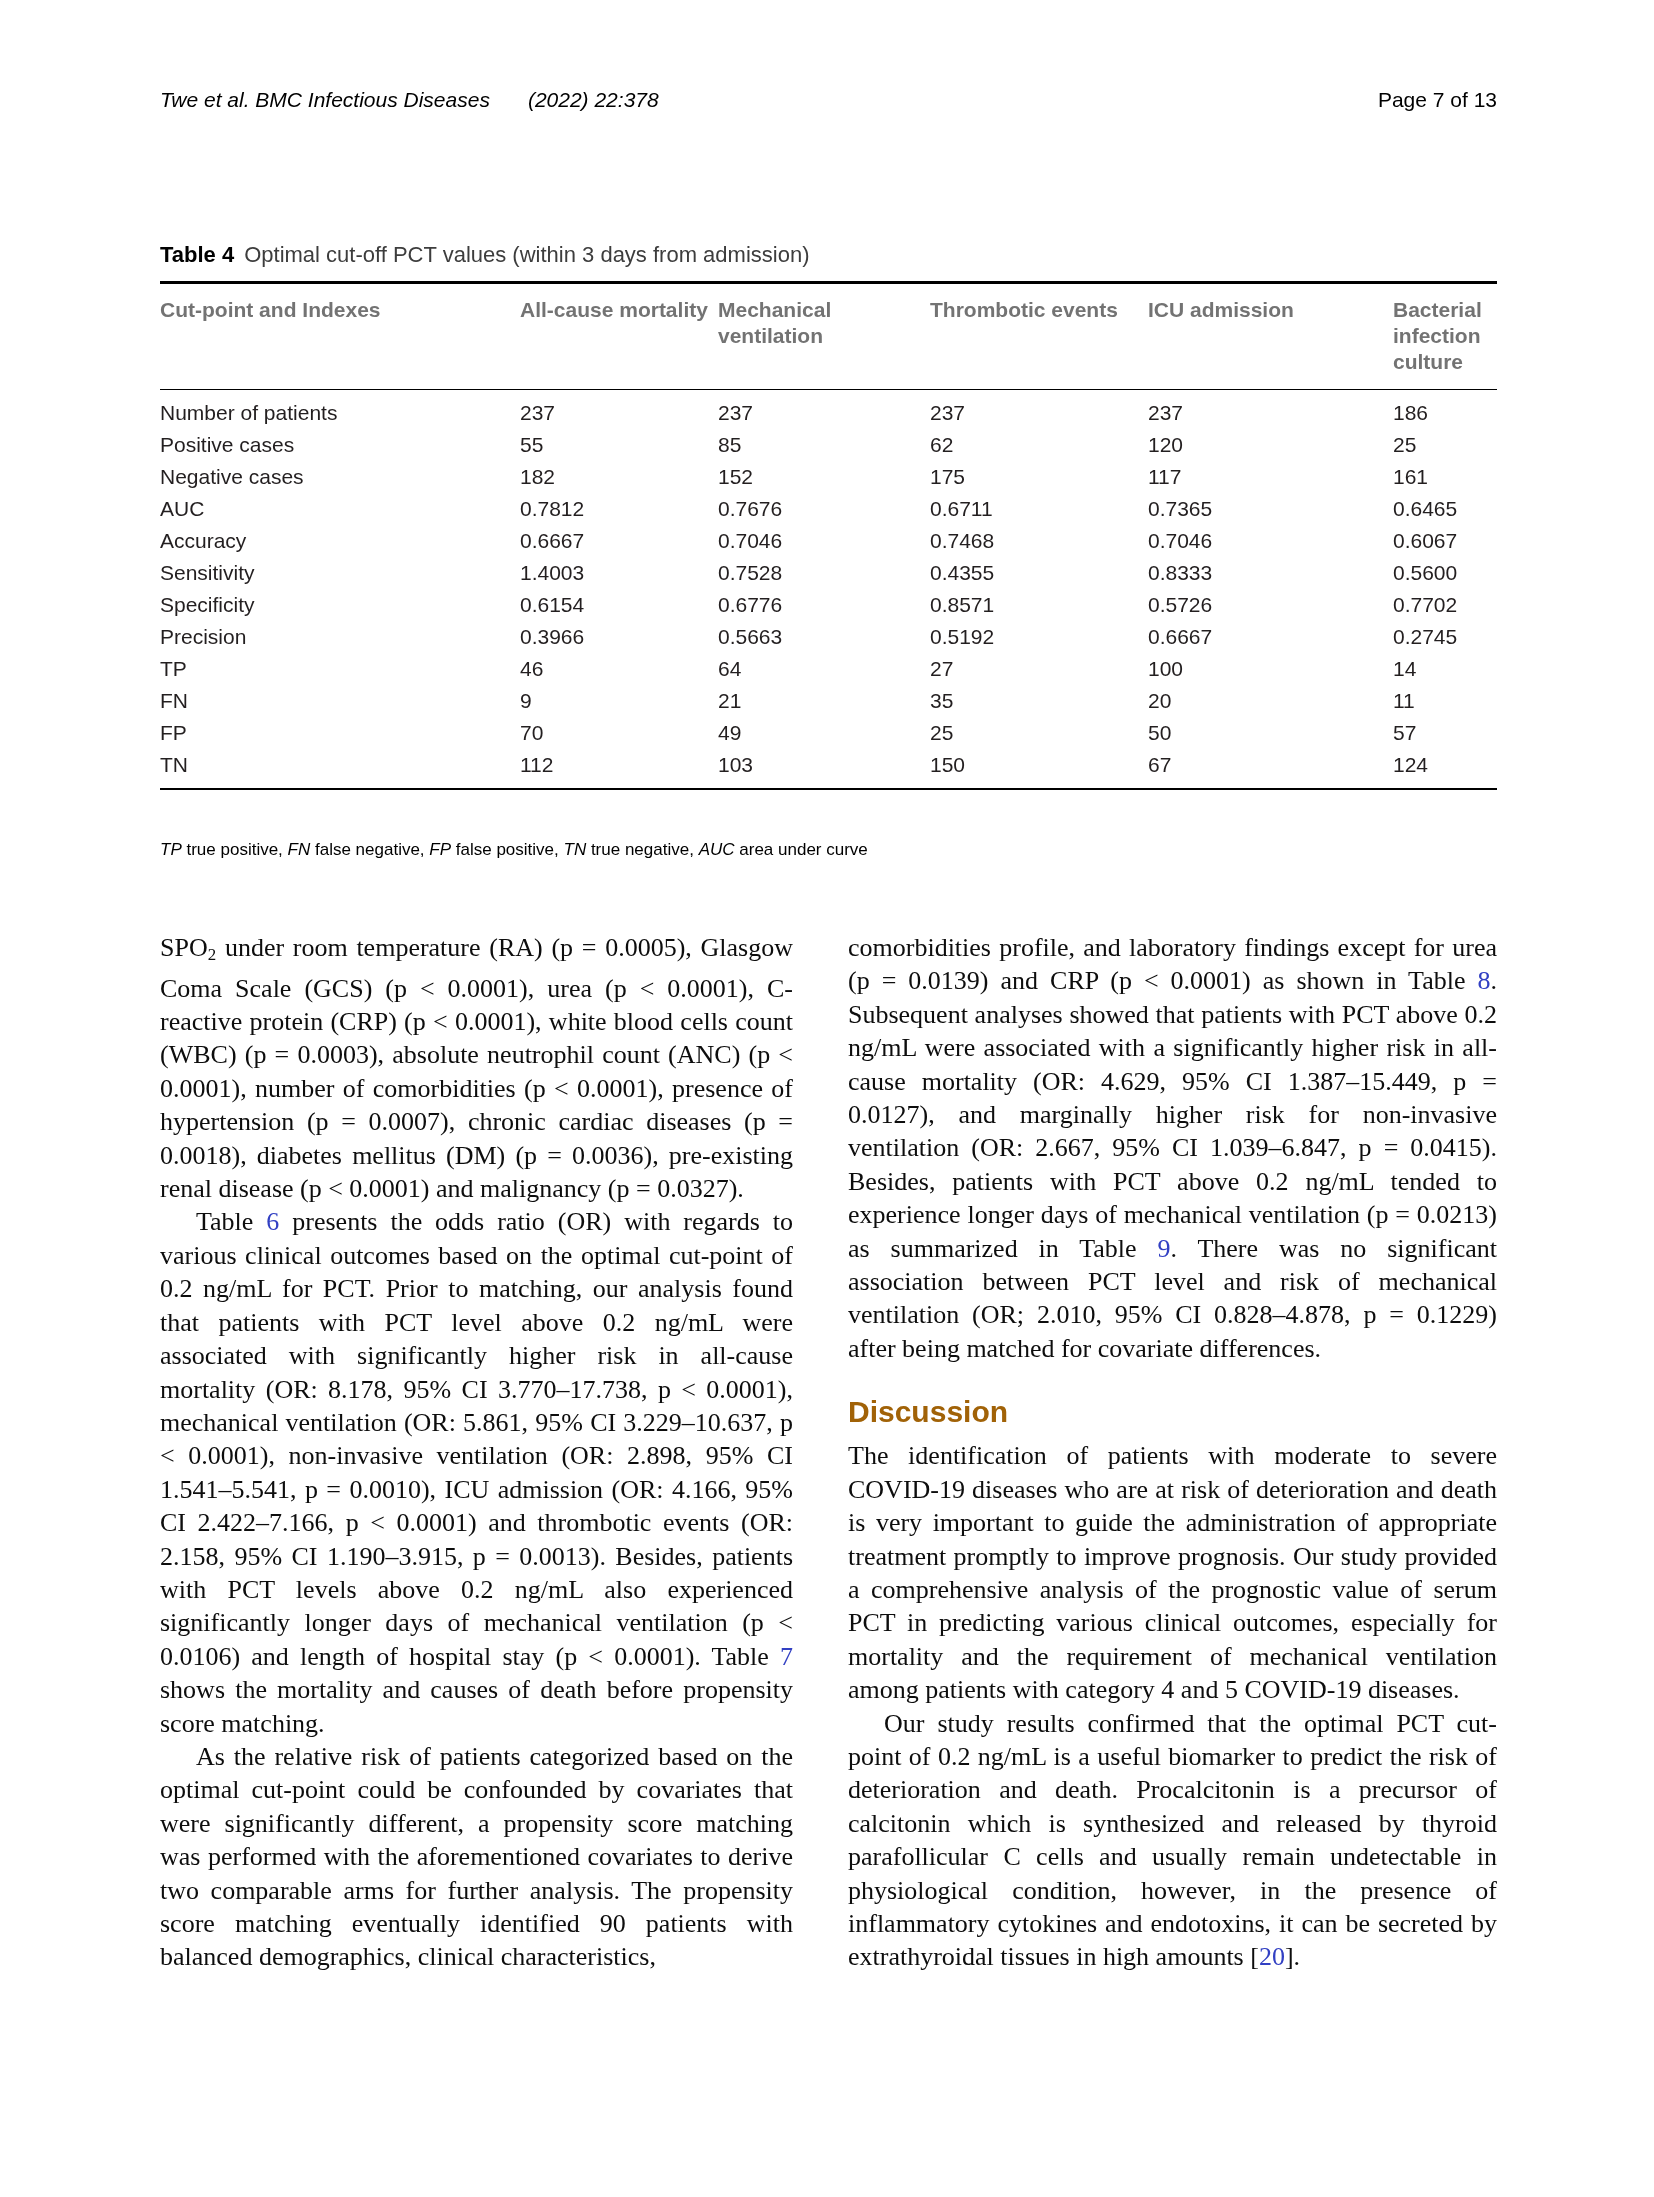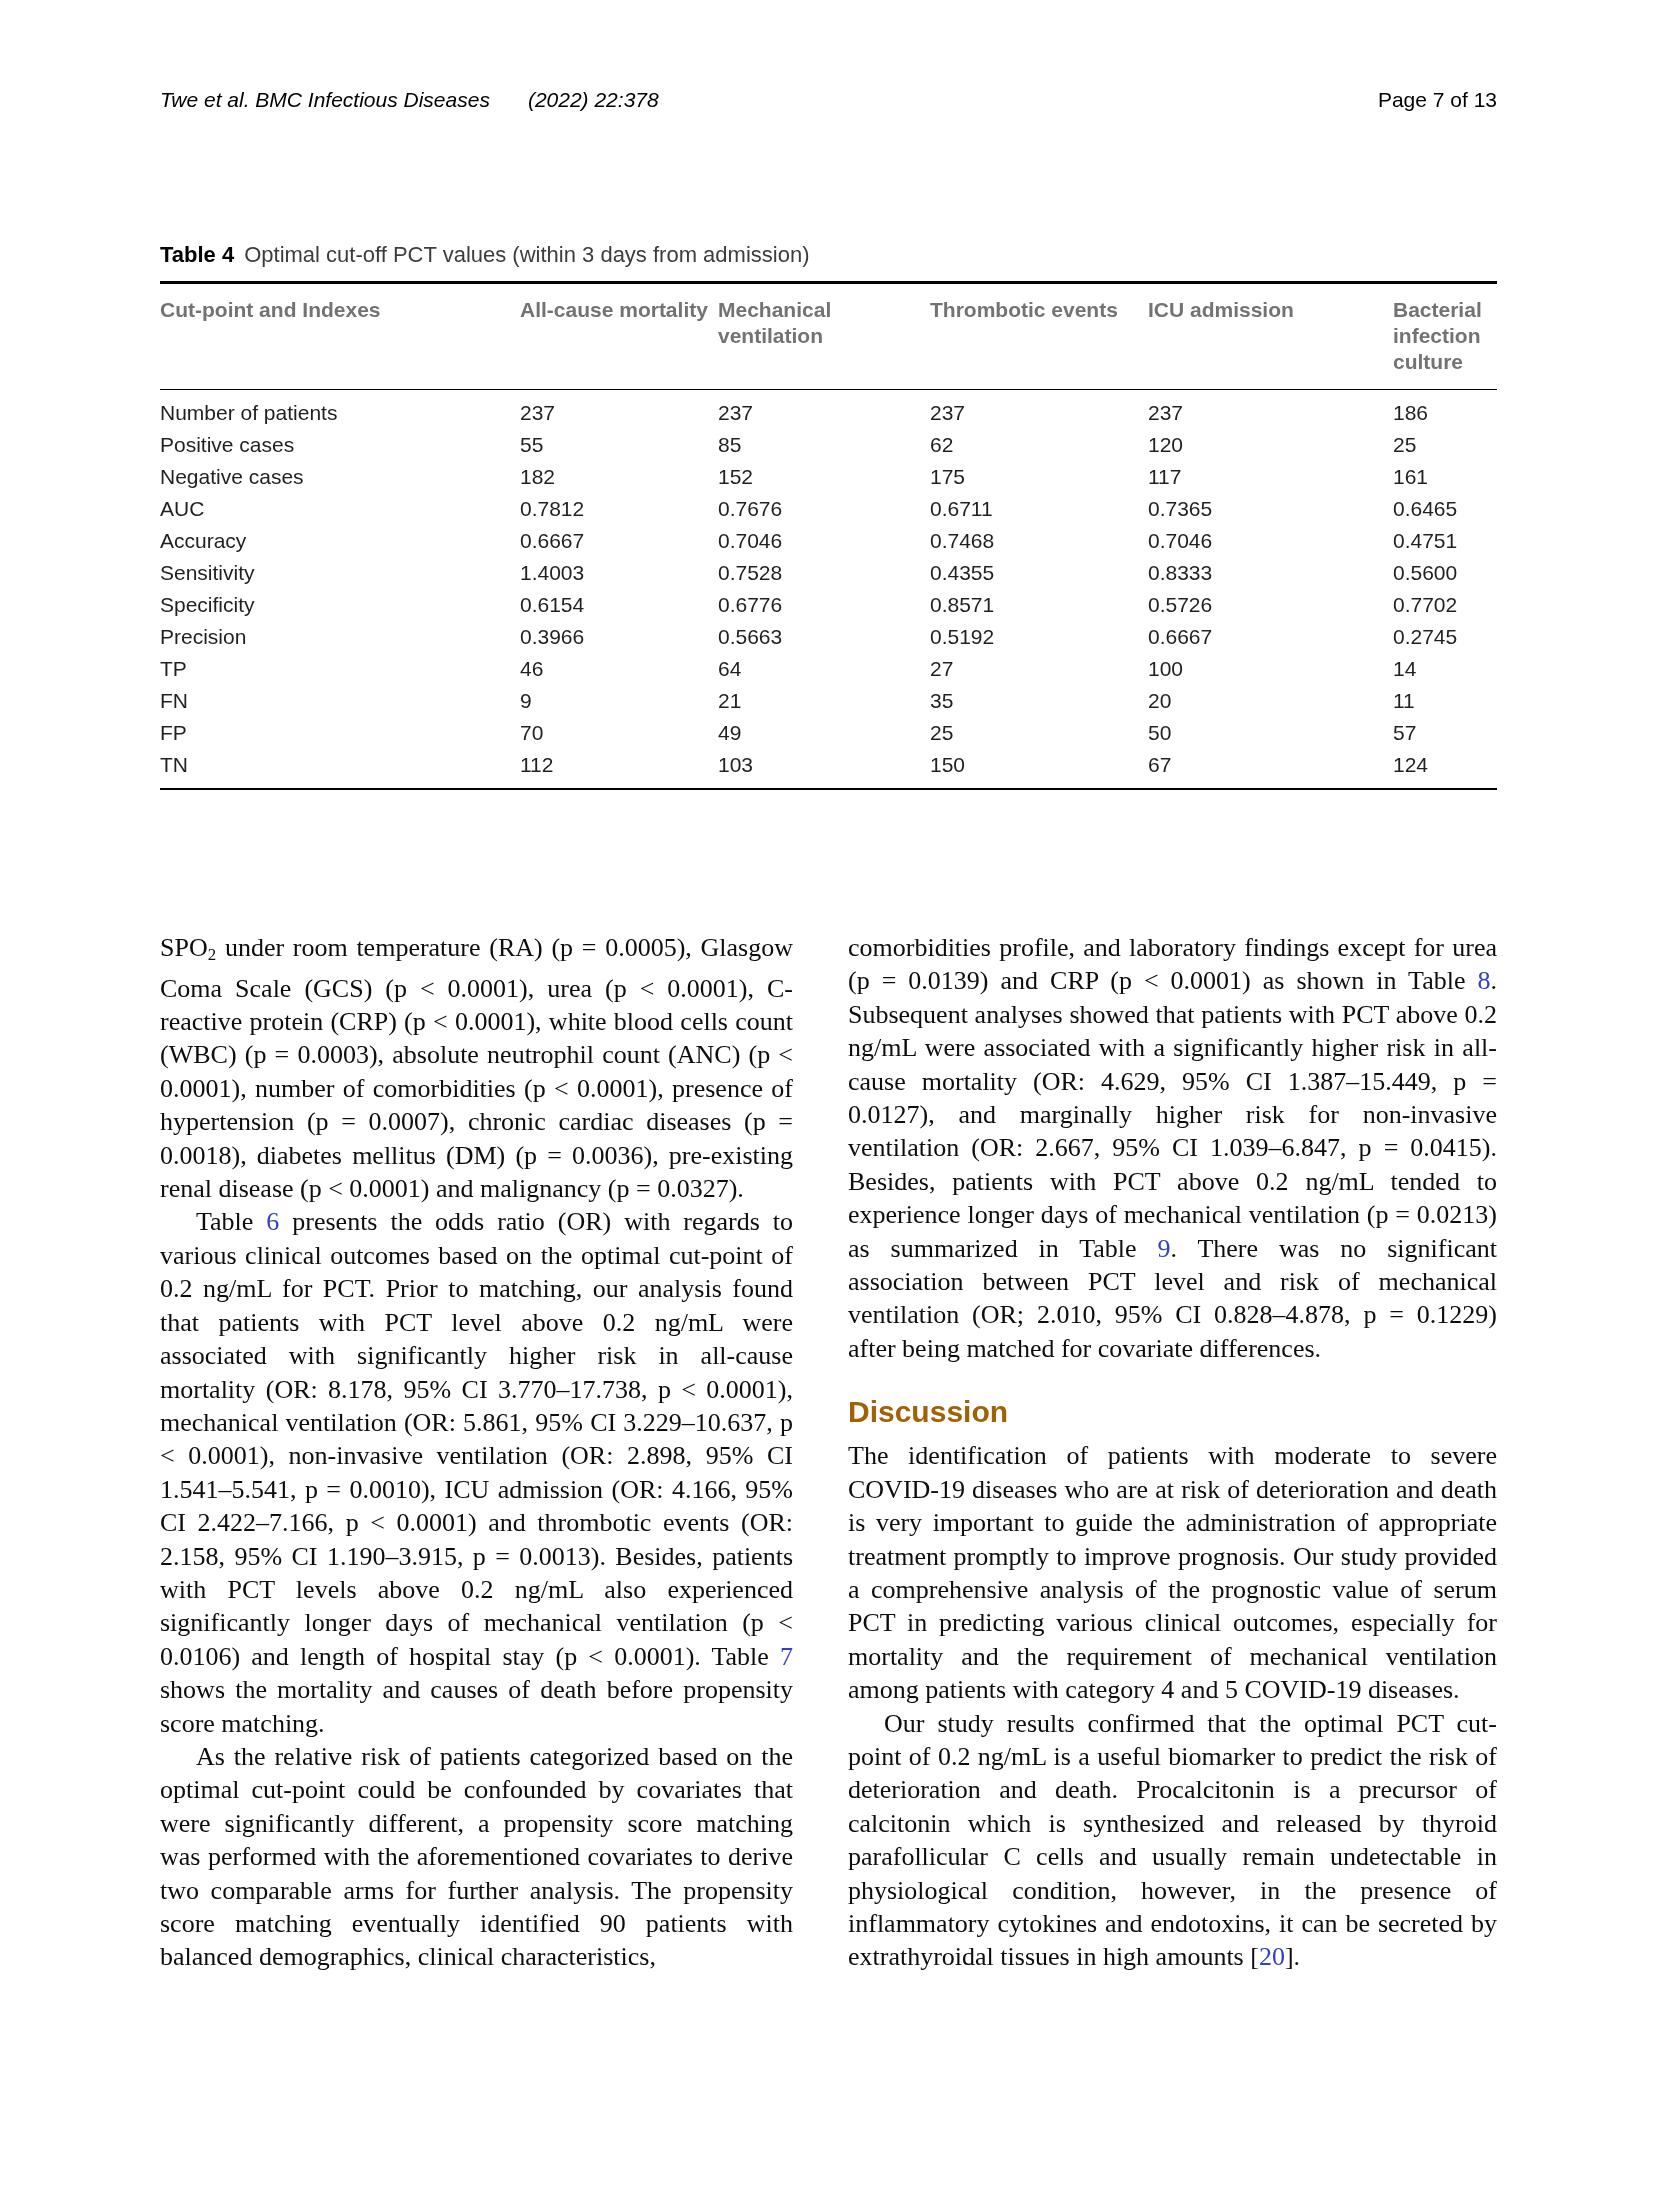--- a/index.html
+++ b/index.html
@@ -180,21 +180,21 @@
             <td>0.6711</td>
             <td>0.7365</td>
             <td>0.6465</td>
           </tr>
           <tr>
             <td>Accuracy</td>
             <td>0.6667</td>
             <td>0.7046</td>
             <td>0.7468</td>
             <td>0.7046</td>
-            <td>0.4751</td>
+            <td>0.6067</td>
           </tr>
           <tr>
             <td>Sensitivity</td>
             <td>1.4003</td>
             <td>0.7528</td>
             <td>0.4355</td>
             <td>0.8333</td>
             <td>0.5600</td>
           </tr>
           <tr>
@@ -242,20 +242,21 @@
             <td>112</td>
             <td>103</td>
             <td>150</td>
             <td>67</td>
             <td>124</td>
           </tr>
         </tbody>
     </table>
   </div>
 
+  <div class="table-footnote"><span class="it">TP</span><span> true positive, </span><span class="it">FN</span><span> false negative, </span><span class="it">FP</span><span> false positive, </span><span class="it">TN</span><span> true negative, </span><span class="it">AUC</span><span> area under curve</span></div>
 
   <div class="col col-left">
       <p class="para"><span>SPO</span><span class="sub">2</span><span> under room temperature (RA) (p = 0.0005), Glasgow Coma Scale (GCS) (p &lt; 0.0001), urea (p &lt; 0.0001), C-reactive protein (CRP) (p &lt; 0.0001), white blood cells count (WBC) (p = 0.0003), absolute neutrophil count (ANC) (p &lt; 0.0001), number of comorbidities (p &lt; 0.0001), presence of hypertension (p = 0.0007), chronic cardiac diseases (p = 0.0018), diabetes mellitus (DM) (p = 0.0036), pre-existing renal disease (p &lt; 0.0001) and malignancy (p = 0.0327).</span></p>
       <p class="para indent"><span>Table </span><span class="link">6</span><span> presents the odds ratio (OR) with regards to various clinical outcomes based on the optimal cut-point of 0.2 ng/mL for PCT. Prior to matching, our analysis found that patients with PCT level above 0.2 ng/mL were associated with significantly higher risk in all-cause mortality (OR: 8.178, 95% CI 3.770–17.738, p &lt; 0.0001), mechanical ventilation (OR: 5.861, 95% CI 3.229–10.637, p &lt; 0.0001), non-invasive ventilation (OR: 2.898, 95% CI 1.541–5.541, p = 0.0010), ICU admission (OR: 4.166, 95% CI 2.422–7.166, p &lt; 0.0001) and thrombotic events (OR: 2.158, 95% CI 1.190–3.915, p = 0.0013). Besides, patients with PCT levels above 0.2 ng/mL also experienced significantly longer days of mechanical ventilation (p &lt; 0.0106) and length of hospital stay (p &lt; 0.0001). Table </span><span class="link">7</span><span> shows the mortality and causes of death before propensity score matching.</span></p>
       <p class="para indent"><span>As the relative risk of patients categorized based on the optimal cut-point could be confounded by covariates that were significantly different, a propensity score matching was performed with the aforementioned covariates to derive two comparable arms for further analysis. The propensity score matching eventually identified 90 patients with balanced demographics, clinical characteristics,</span></p>
     </div>
   <div class="col col-right">
       <p class="para"><span>comorbidities profile, and laboratory findings except for urea (p = 0.0139) and CRP (p &lt; 0.0001) as shown in Table </span><span class="link">8</span><span>. Subsequent analyses showed that patients with PCT above 0.2 ng/mL were associated with a significantly higher risk in all-cause mortality (OR: 4.629, 95% CI 1.387–15.449, p = 0.0127), and marginally higher risk for non-invasive ventilation (OR: 2.667, 95% CI 1.039–6.847, p = 0.0415). Besides, patients with PCT above 0.2 ng/mL tended to experience longer days of mechanical ventilation (p = 0.0213) as summarized in Table </span><span class="link">9</span><span>. There was no significant association between PCT level and risk of mechanical ventilation (OR; 2.010, 95% CI 0.828–4.878, p = 0.1229) after being matched for covariate differences.</span></p>
       <h2 class="section-heading">Discussion</h2>
       <p class="para"><span>The identification of patients with moderate to severe COVID-19 diseases who are at risk of deterioration and death is very important to guide the administration of appropriate treatment promptly to improve prognosis. Our study provided a comprehensive analysis of the prognostic value of serum PCT in predicting various clinical outcomes, especially for mortality and the requirement of mechanical ventilation among patients with category 4 and 5 COVID-19 diseases.</span></p>

